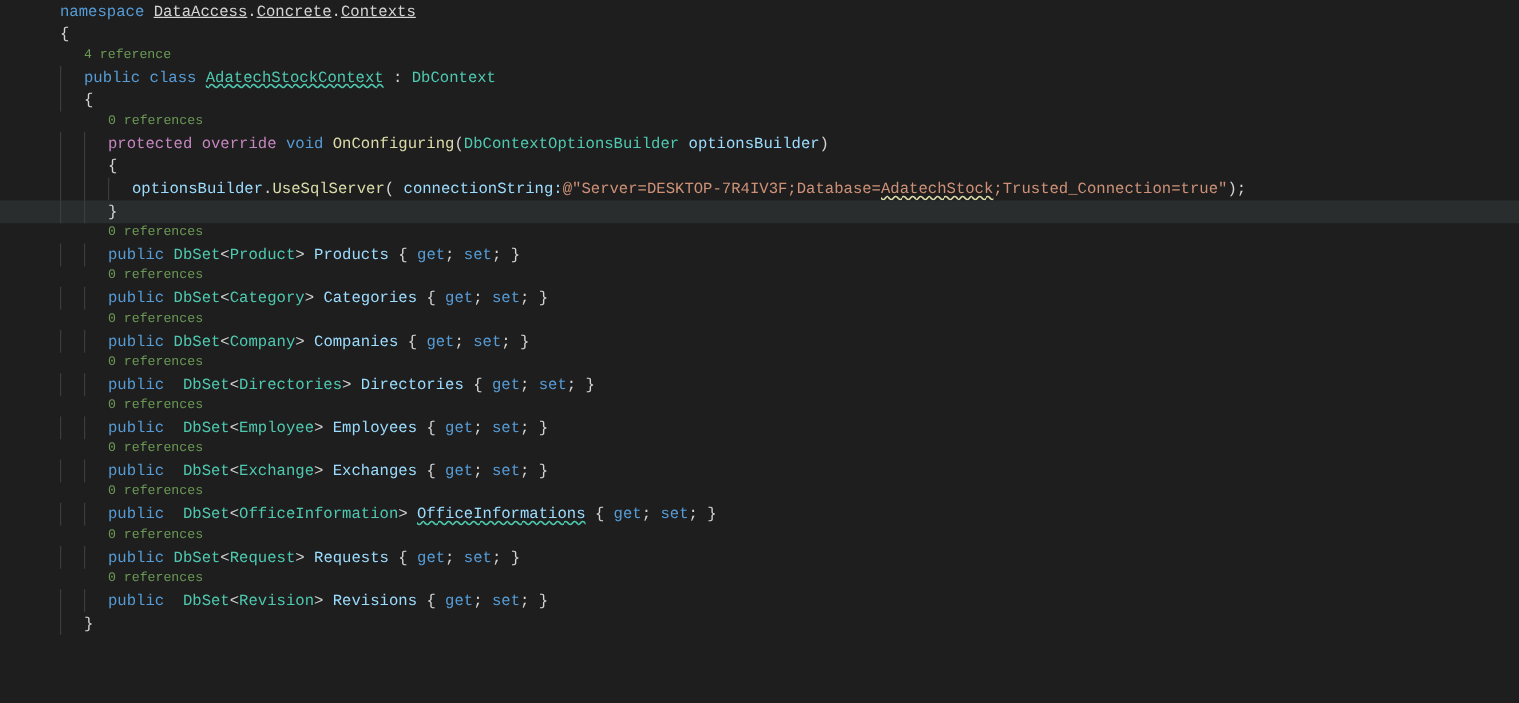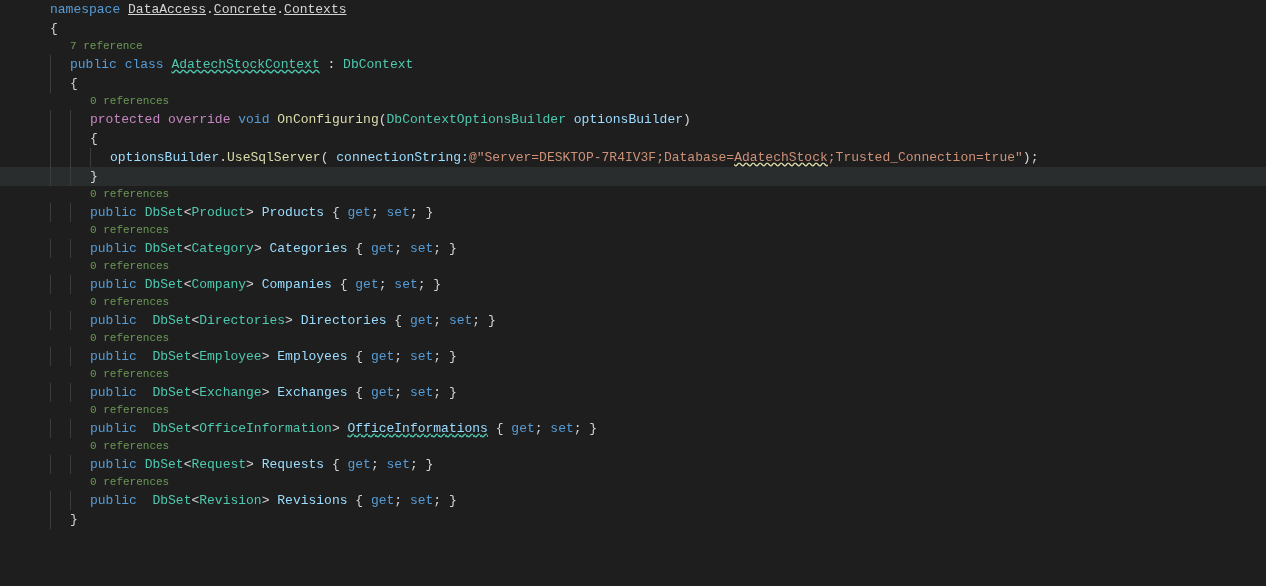--- a/index.html
+++ b/index.html
@@ -31,21 +31,21 @@
       background-color: #2a2d2e;
     }
   </style>
 </head>
 <body>
 
 <div class="code-container">
   <div id="lines-container">
       <div class="line" style="padding-left: 50px; position: relative;"><span style="color: rgb(86, 156, 214);">namespace</span><span style="color: rgb(212, 212, 212);"> </span><span style="text-decoration: underline; color: rgb(212, 212, 212);">DataAccess</span><span style="color: rgb(212, 212, 212);">.</span><span style="text-decoration: underline; color: rgb(212, 212, 212);">Concrete</span><span style="color: rgb(212, 212, 212);">.</span><span style="text-decoration: underline; color: rgb(212, 212, 212);">Contexts</span></div>
       <div class="line" style="padding-left: 50px; position: relative;"><span style="color: rgb(212, 212, 212);">{</span></div>
-      <div class="line" style="padding-left: 70px; color: rgb(106, 153, 85); font-size: 11px; line-height: 17px;">7 reference</div>
+      <div class="line" style="padding-left: 70px; color: rgb(106, 153, 85); font-size: 11px; line-height: 17px;">4 reference</div>
       <div class="line" style="padding-left: 70px; position: relative;"><span style="position: absolute; left: 50px; top: 0px; bottom: 0px; border-left: 1px solid rgb(60, 60, 60); pointer-events: none;"></span><span style="color: rgb(86, 156, 214);">public</span><span style="color: rgb(212, 212, 212);"> </span><span style="color: rgb(86, 156, 214);">class</span><span style="color: rgb(212, 212, 212);"> </span><span style="text-decoration: underline wavy rgb(78, 201, 176); color: rgb(78, 201, 176);">AdatechStockContext</span><span style="color: rgb(212, 212, 212);"> : </span><span style="color: rgb(78, 201, 176);">DbContext</span></div>
       <div class="line" style="padding-left: 70px; position: relative;"><span style="position: absolute; left: 50px; top: 0px; bottom: 0px; border-left: 1px solid rgb(60, 60, 60); pointer-events: none;"></span><span style="color: rgb(212, 212, 212);">{</span></div>
       <div class="line" style="padding-left: 90px; color: rgb(106, 153, 85); font-size: 11px; line-height: 17px;">0 references</div>
       <div class="line" style="padding-left: 90px; position: relative;"><span style="position: absolute; left: 50px; top: 0px; bottom: 0px; border-left: 1px solid rgb(60, 60, 60); pointer-events: none;"></span><span style="position: absolute; left: 70px; top: 0px; bottom: 0px; border-left: 1px solid rgb(60, 60, 60); pointer-events: none;"></span><span style="color: rgb(197, 134, 192);">protected</span><span style="color: rgb(212, 212, 212);"> </span><span style="color: rgb(197, 134, 192);">override</span><span style="color: rgb(212, 212, 212);"> </span><span style="color: rgb(86, 156, 214);">void</span><span style="color: rgb(212, 212, 212);"> </span><span style="color: rgb(220, 220, 170);">OnConfiguring</span><span style="color: rgb(212, 212, 212);">(</span><span style="color: rgb(78, 201, 176);">DbContextOptionsBuilder</span><span style="color: rgb(212, 212, 212);"> </span><span style="color: rgb(156, 220, 254);">optionsBuilder</span><span style="color: rgb(212, 212, 212);">)</span></div>
       <div class="line" style="padding-left: 90px; position: relative;"><span style="position: absolute; left: 50px; top: 0px; bottom: 0px; border-left: 1px solid rgb(60, 60, 60); pointer-events: none;"></span><span style="position: absolute; left: 70px; top: 0px; bottom: 0px; border-left: 1px solid rgb(60, 60, 60); pointer-events: none;"></span><span style="color: rgb(212, 212, 212);">{</span></div>
       <div class="line" style="padding-left: 110px; position: relative;"><span style="position: absolute; left: 50px; top: 0px; bottom: 0px; border-left: 1px solid rgb(60, 60, 60); pointer-events: none;"></span><span style="position: absolute; left: 70px; top: 0px; bottom: 0px; border-left: 1px solid rgb(60, 60, 60); pointer-events: none;"></span><span style="position: absolute; left: 90px; top: 0px; bottom: 0px; border-left: 1px solid rgb(60, 60, 60); pointer-events: none;"></span><span style="color: rgb(156, 220, 254);">optionsBuilder</span><span style="color: rgb(212, 212, 212);">.</span><span style="color: rgb(220, 220, 170);">UseSqlServer</span><span style="color: rgb(212, 212, 212);">(</span><span style="color: rgb(212, 212, 212);"> </span><span style="color: rgb(156, 220, 254);">connectionString:</span><span style="color: rgb(206, 145, 120);">@"Server=DESKTOP-7R4IV3F;Database=</span><span style="text-decoration: underline wavy rgb(220, 220, 170); color: rgb(206, 145, 120);">AdatechStock</span><span style="color: rgb(206, 145, 120);">;Trusted_Connection=true"</span><span style="color: rgb(212, 212, 212);">);</span></div>
       <div class="line highlight-line" style="padding-left: 90px; position: relative;"><span style="position: absolute; left: 50px; top: 0px; bottom: 0px; border-left: 1px solid rgb(60, 60, 60); pointer-events: none;"></span><span style="position: absolute; left: 70px; top: 0px; bottom: 0px; border-left: 1px solid rgb(60, 60, 60); pointer-events: none;"></span><span style="color: rgb(212, 212, 212);">}</span></div>
       <div class="line" style="padding-left: 50px; position: relative;"></div>
       <div class="line" style="padding-left: 50px; position: relative;"></div>
       <div class="line" style="padding-left: 90px; color: rgb(106, 153, 85); font-size: 11px; line-height: 17px;">0 references</div>

